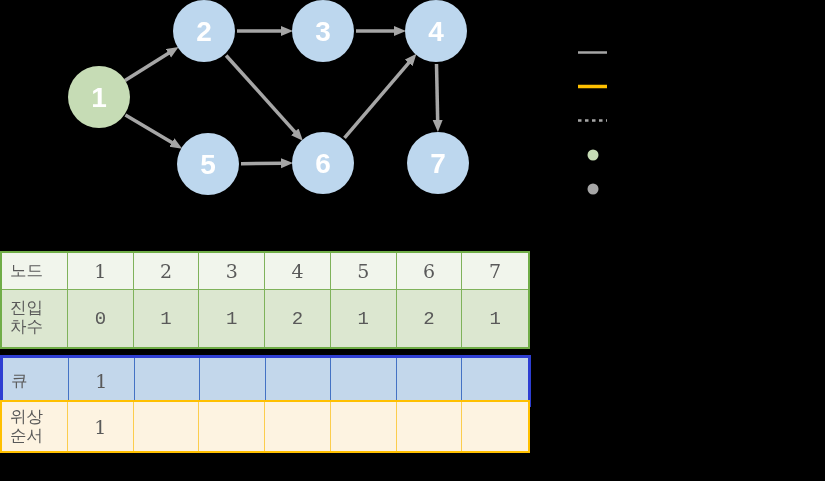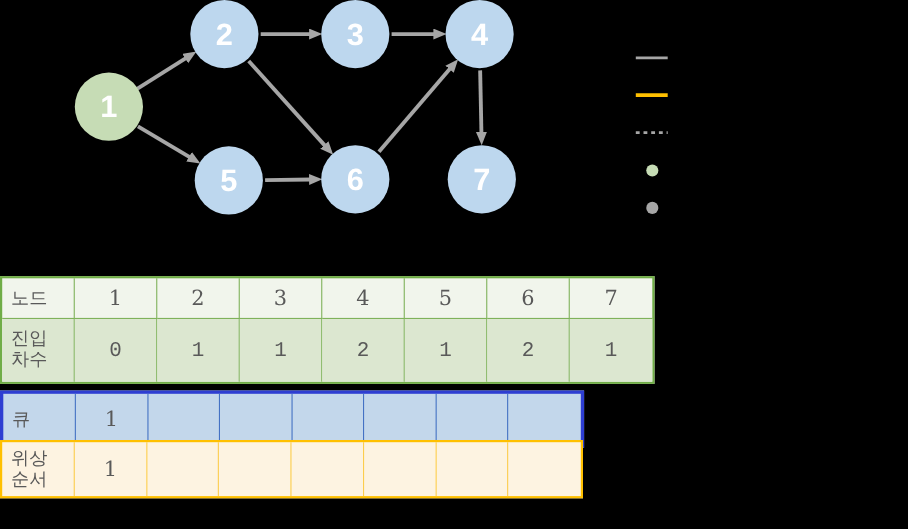--- a/index.html
+++ b/index.html
@@ -24,21 +24,21 @@
   .cell{
     display:flex;align-items:center;justify-content:center;
     box-sizing:border-box;font-size:19px;
   }
   .label-cell{
     justify-content:flex-start;padding-left:8px;
     font-size:16.5px;line-height:1.12;white-space:pre-line;
   }
   
   .tbl-green{
-    top:251px;width:595px;
+    top:251px;width:530px;
     grid-template-rows:37px 57px;
     border:2px solid #70ad47;background:#f1f5ec;
   }
   .tbl-green .cell{border-right:1px solid #7fb25a;border-bottom:1px solid #7fb25a;}
   .tbl-green .cell:nth-child(8n){border-right:none;}
   .tbl-green .row2{background:#dce7d0;border-bottom:none;font-family:Liberation Mono, monospace;}
   
   .tbl-blue{
     top:355px;width:531px;
     grid-template-rows:46px;

